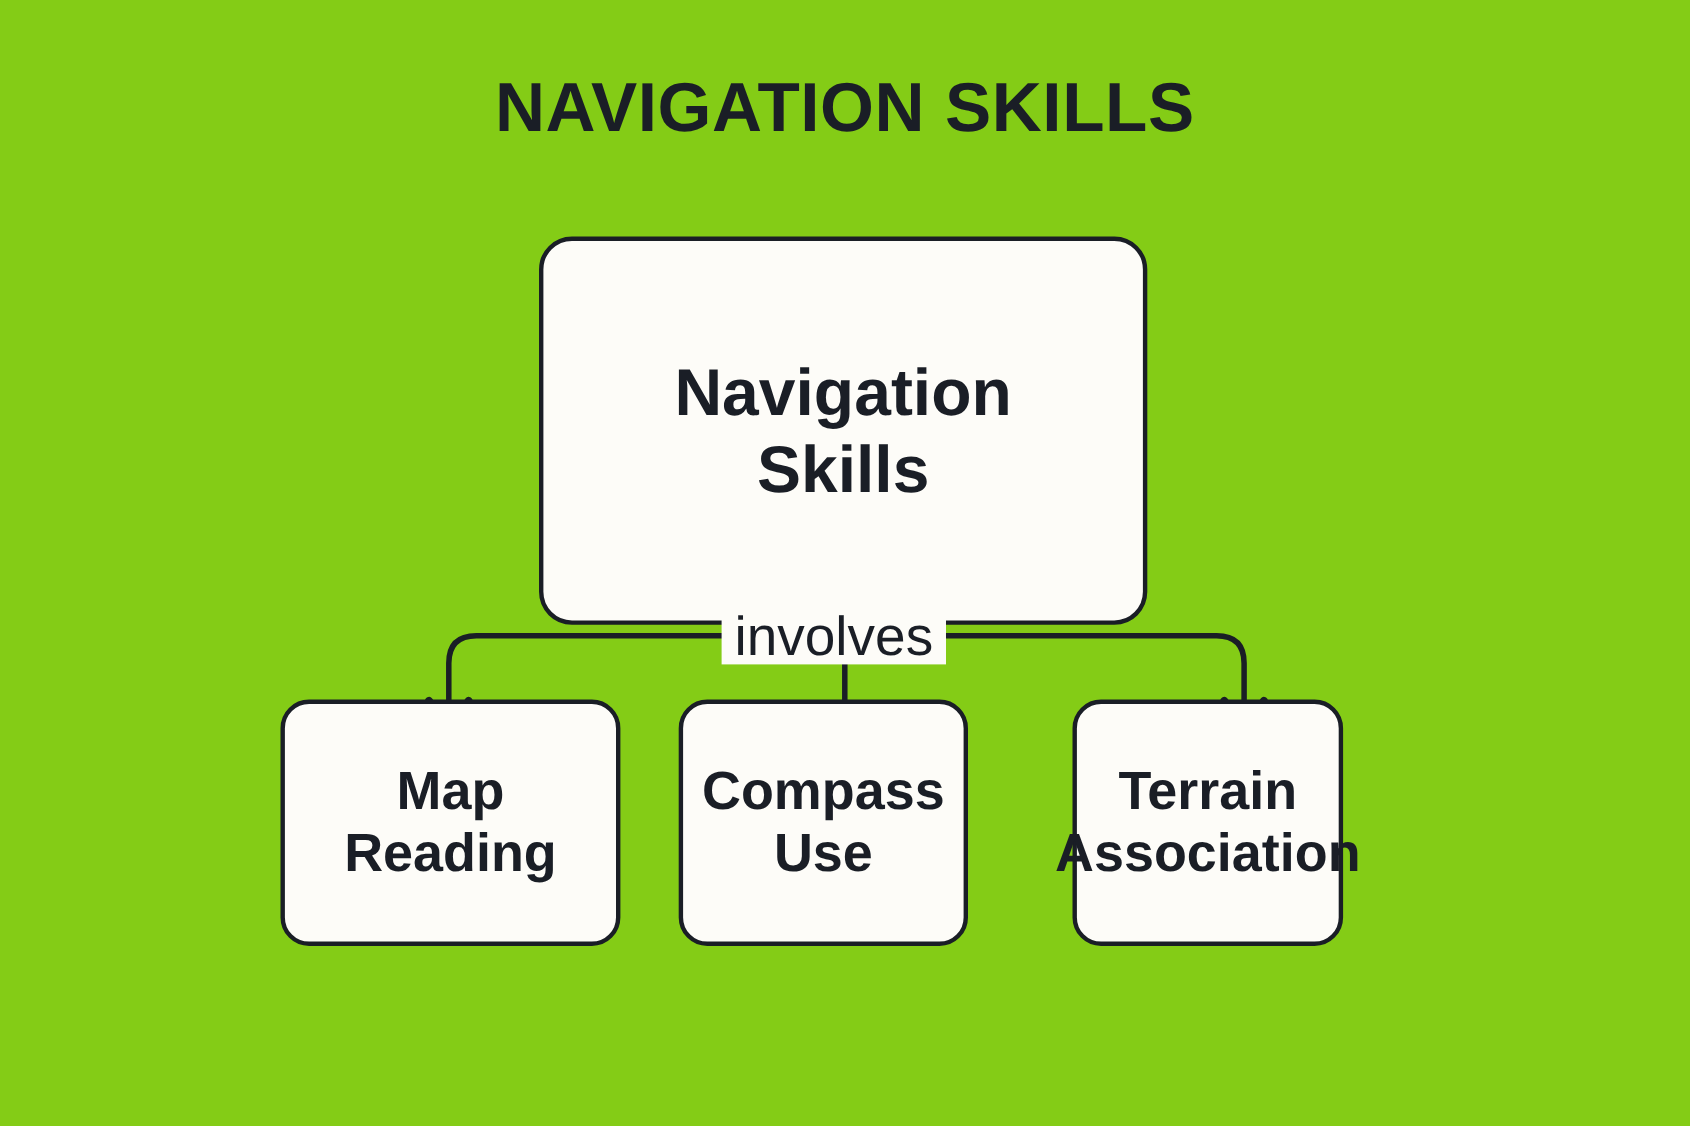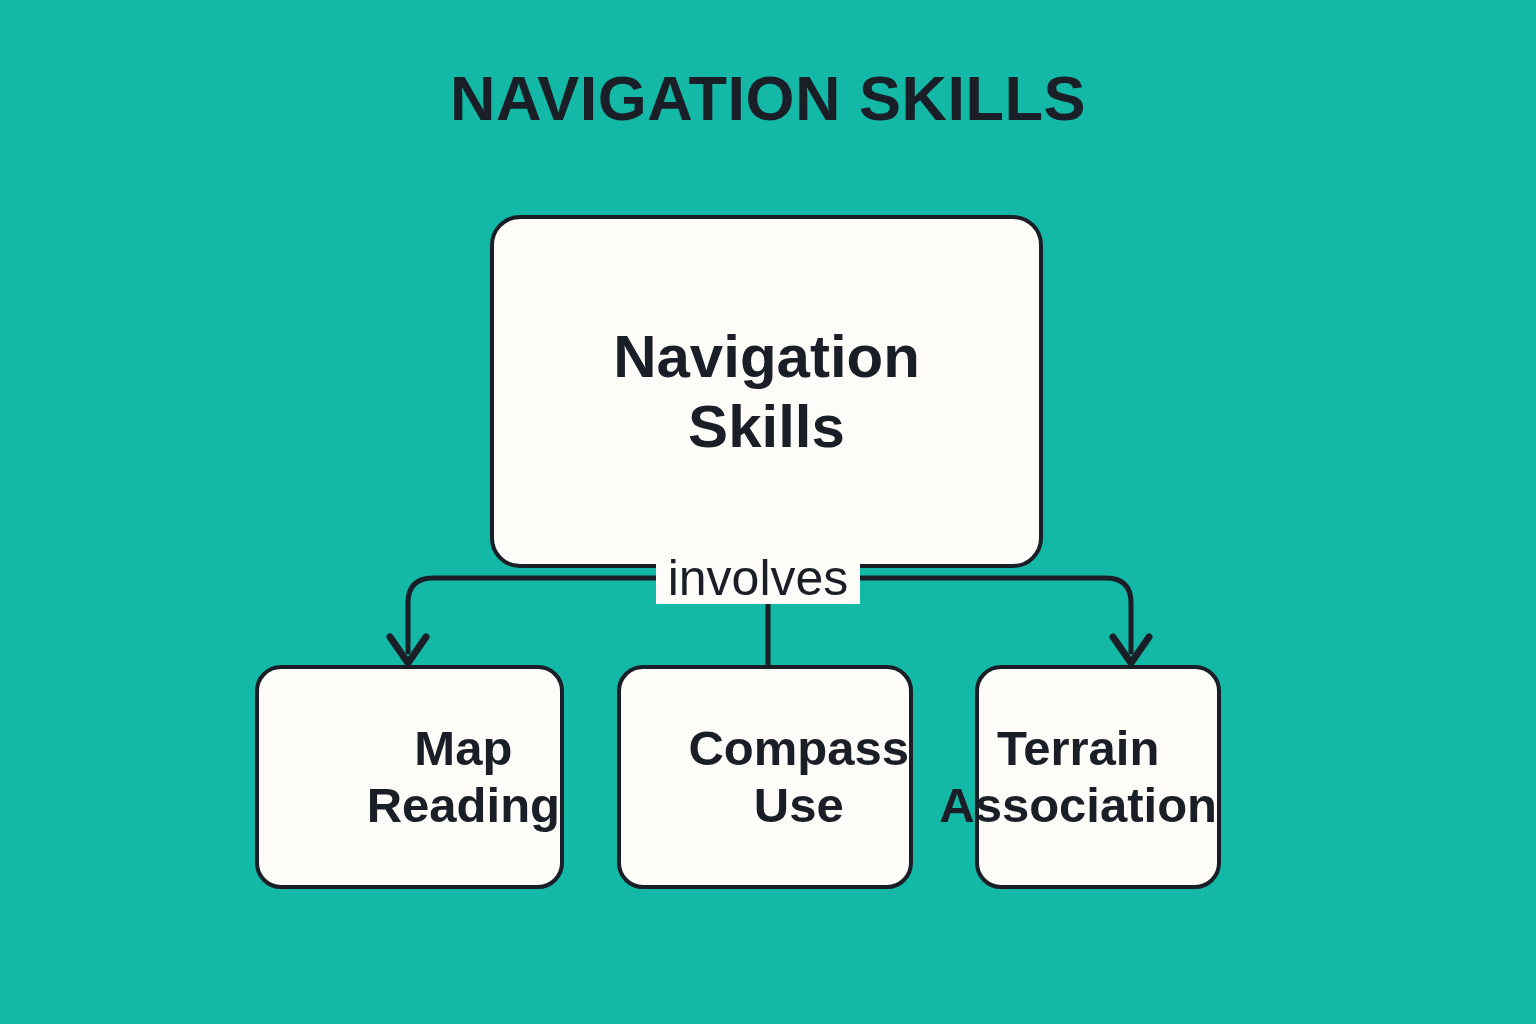--- a/index.html
+++ b/index.html
@@ -11,21 +11,21 @@
     width: 1536px;
     height: 1024px;
     background: #fdfcf8;
     font-family: "Liberation Sans", sans-serif;
     overflow: hidden;
   }
   #canvas {
     position: relative;
     width: 1536px;
     height: 1024px;
-    background: #14b8a6;
+    background: #84cc16;
   }
   #edges {
     position: absolute;
     left: 0;
     top: 0;
     width: 1536px;
     height: 1024px;
     pointer-events: none;
   }
 
@@ -67,29 +67,28 @@
     left: 490px;
     top: 215px;
     width: 553px;
     height: 353px;
     border-radius: 30px;
     font-size: 60px;
     line-height: 1.16;
   }
 
   .node-child {
-    top: 665px;
+    top: 636px;
     height: 224px;
     border-radius: 26px;
     font-size: 49px;
     line-height: 1.17;
-    justify-content: flex-end;
   }
   .node-child-1 { left: 255px;  width: 309px; }
-  .node-child-2 { left: 617px;  width: 296px; }
+  .node-child-2 { left: 617px;  width: 263px; }
   .node-child-3 { left: 975px;  width: 246px; }
 
   
   .edge-label {
     position: absolute;
     left: 656px;
     top: 552px;
     width: 204px;
     height: 52px;
     display: flex;

